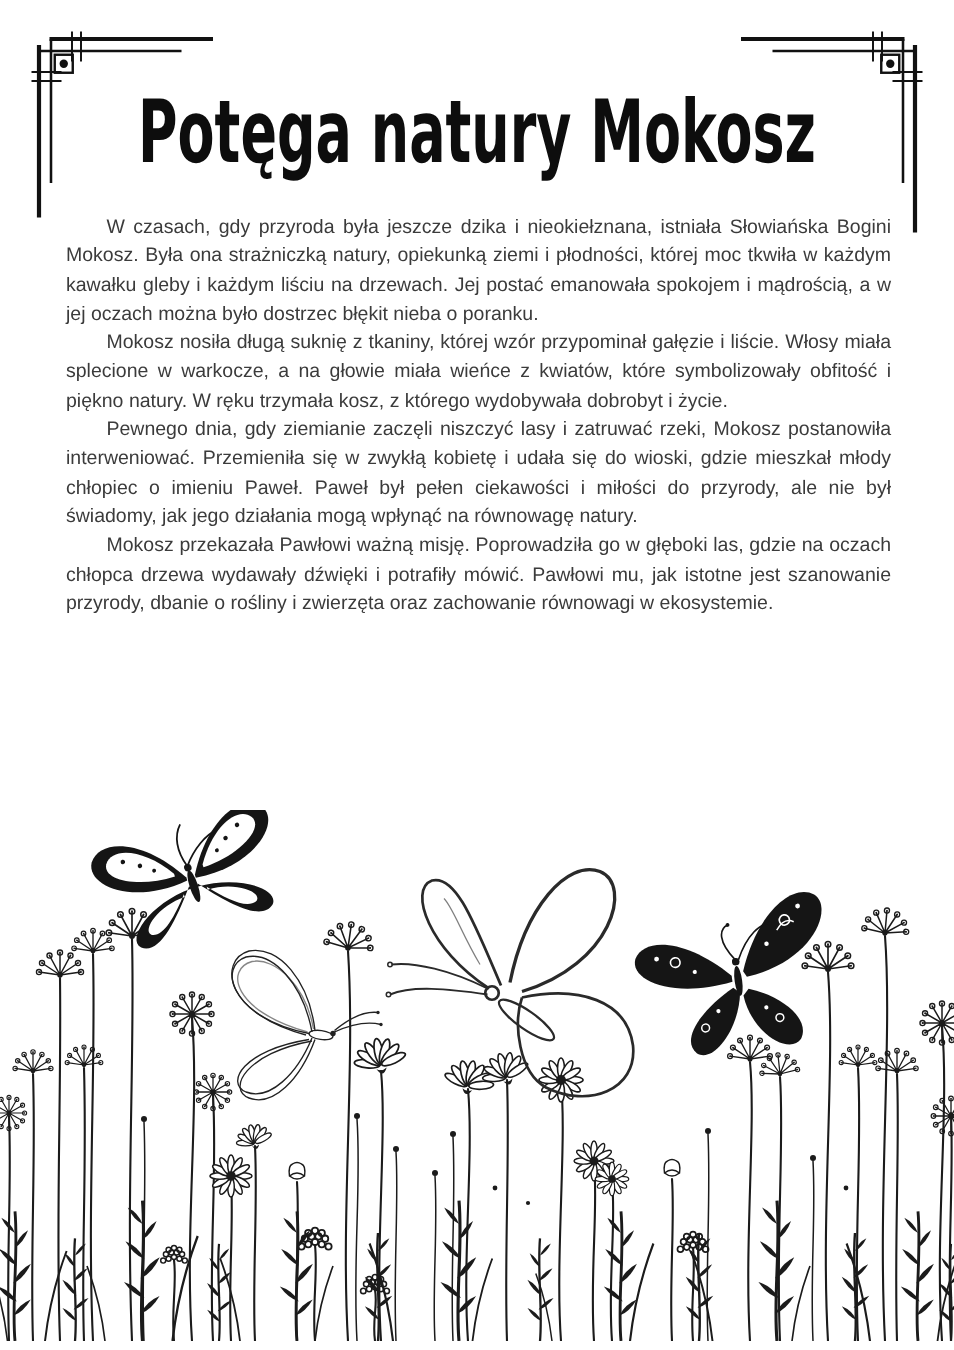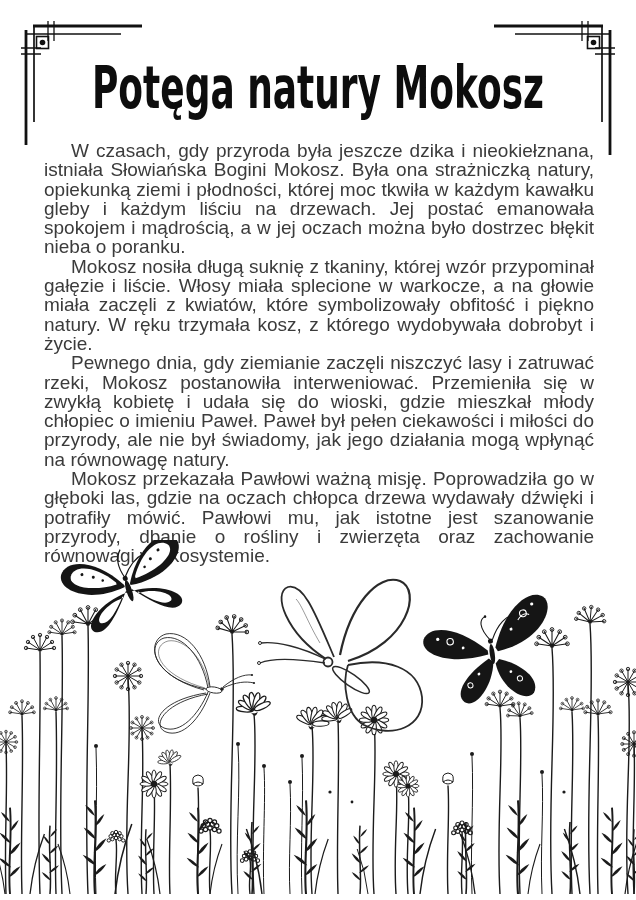--- a/index.html
+++ b/index.html
@@ -10,21 +10,21 @@
   
   .ornaments{position:absolute;top:0;left:0;width:636px;height:170px;pointer-events:none;}
 
   
   .title-wrap{position:absolute;top:34px;left:0;width:636px;height:100px;text-align:center;}
   .title-wrap svg{display:block;}
   .title-text{font-family:"DejaVu Sans",sans-serif;font-weight:bold;fill:#0d0d0d;}
 
   
   .story{position:absolute;top:141px;left:44px;width:550px;color:#3b3b3b;
-         font-size:19px;line-height:19.3px;text-align:justify;}
+         font-size:13px;line-height:19.3px;text-align:justify;}
   .story p{margin:0;text-indent:27px;}
 
   
   .meadow{position:absolute;top:540px;left:0;width:636px;height:354px;}
   .stem{stroke:#1b1b1b;fill:none;stroke-width:1.4;stroke-linecap:round;}
   .thin{stroke:#1b1b1b;fill:none;stroke-width:1;stroke-linecap:round;}
 </style>
 </head>
 <body>
 
@@ -54,21 +54,21 @@
   </svg>
 
   <div class="title-wrap">
     <svg width="636" height="100" viewBox="0 0 636 100" xmlns="http://www.w3.org/2000/svg">
       <text class="title-text" x="318" y="74" text-anchor="middle" font-size="58" textLength="452" lengthAdjust="spacingAndGlyphs">Potęga natury Mokosz</text>
     </svg>
   </div>
 
   <div class="story">
     <p>W czasach, gdy przyroda była jeszcze dzika i nieokiełznana, istniała Słowiańska Bogini Mokosz. Była ona strażniczką natury, opiekunką ziemi i płodności, której moc tkwiła w każdym kawałku gleby i każdym liściu na drzewach. Jej postać emanowała spokojem i mądrością, a w jej oczach można było dostrzec błękit nieba o poranku.</p>
-    <p>Mokosz nosiła długą suknię z tkaniny, której wzór przypominał gałęzie i liście. Włosy miała splecione w warkocze, a na głowie miała zaczęli z kwiatów, które symbolizowały obfitość i piękno natury. W ręku trzymała kosz, z którego wydobywała dobrobyt i życie.</p>
+    <p>Mokosz nosiła długą suknię z tkaniny, której wzór przypominał gałęzie i liście. Włosy miała splecione w warkocze, a na głowie miała wieńce z kwiatów, które symbolizowały obfitość i piękno natury. W ręku trzymała kosz, z którego wydobywała dobrobyt i życie.</p>
     <p>Pewnego dnia, gdy ziemianie zaczęli niszczyć lasy i zatruwać rzeki, Mokosz postanowiła interweniować. Przemieniła się w zwykłą kobietę i udała się do wioski, gdzie mieszkał młody chłopiec o imieniu Paweł. Paweł był pełen ciekawości i miłości do przyrody, ale nie był świadomy, jak jego działania mogą wpłynąć na równowagę natury.</p>
     <p>Mokosz przekazała Pawłowi ważną misję. Poprowadziła go w głęboki las, gdzie na oczach chłopca drzewa wydawały dźwięki i potrafiły mówić. Pawłowi mu, jak istotne jest szanowanie przyrody, dbanie o rośliny i zwierzęta oraz zachowanie równowagi w ekosystemie.</p>
   </div>
 
   <svg class="meadow" viewBox="0 0 636 354" xmlns="http://www.w3.org/2000/svg">
     <defs>
       <g id="floret" stroke="#1b1b1b" fill="none" stroke-width="0.9">
         <circle r="1.7"></circle>
           <circle r="0.6" fill="#1b1b1b" stroke="none"></circle>
       </g>

